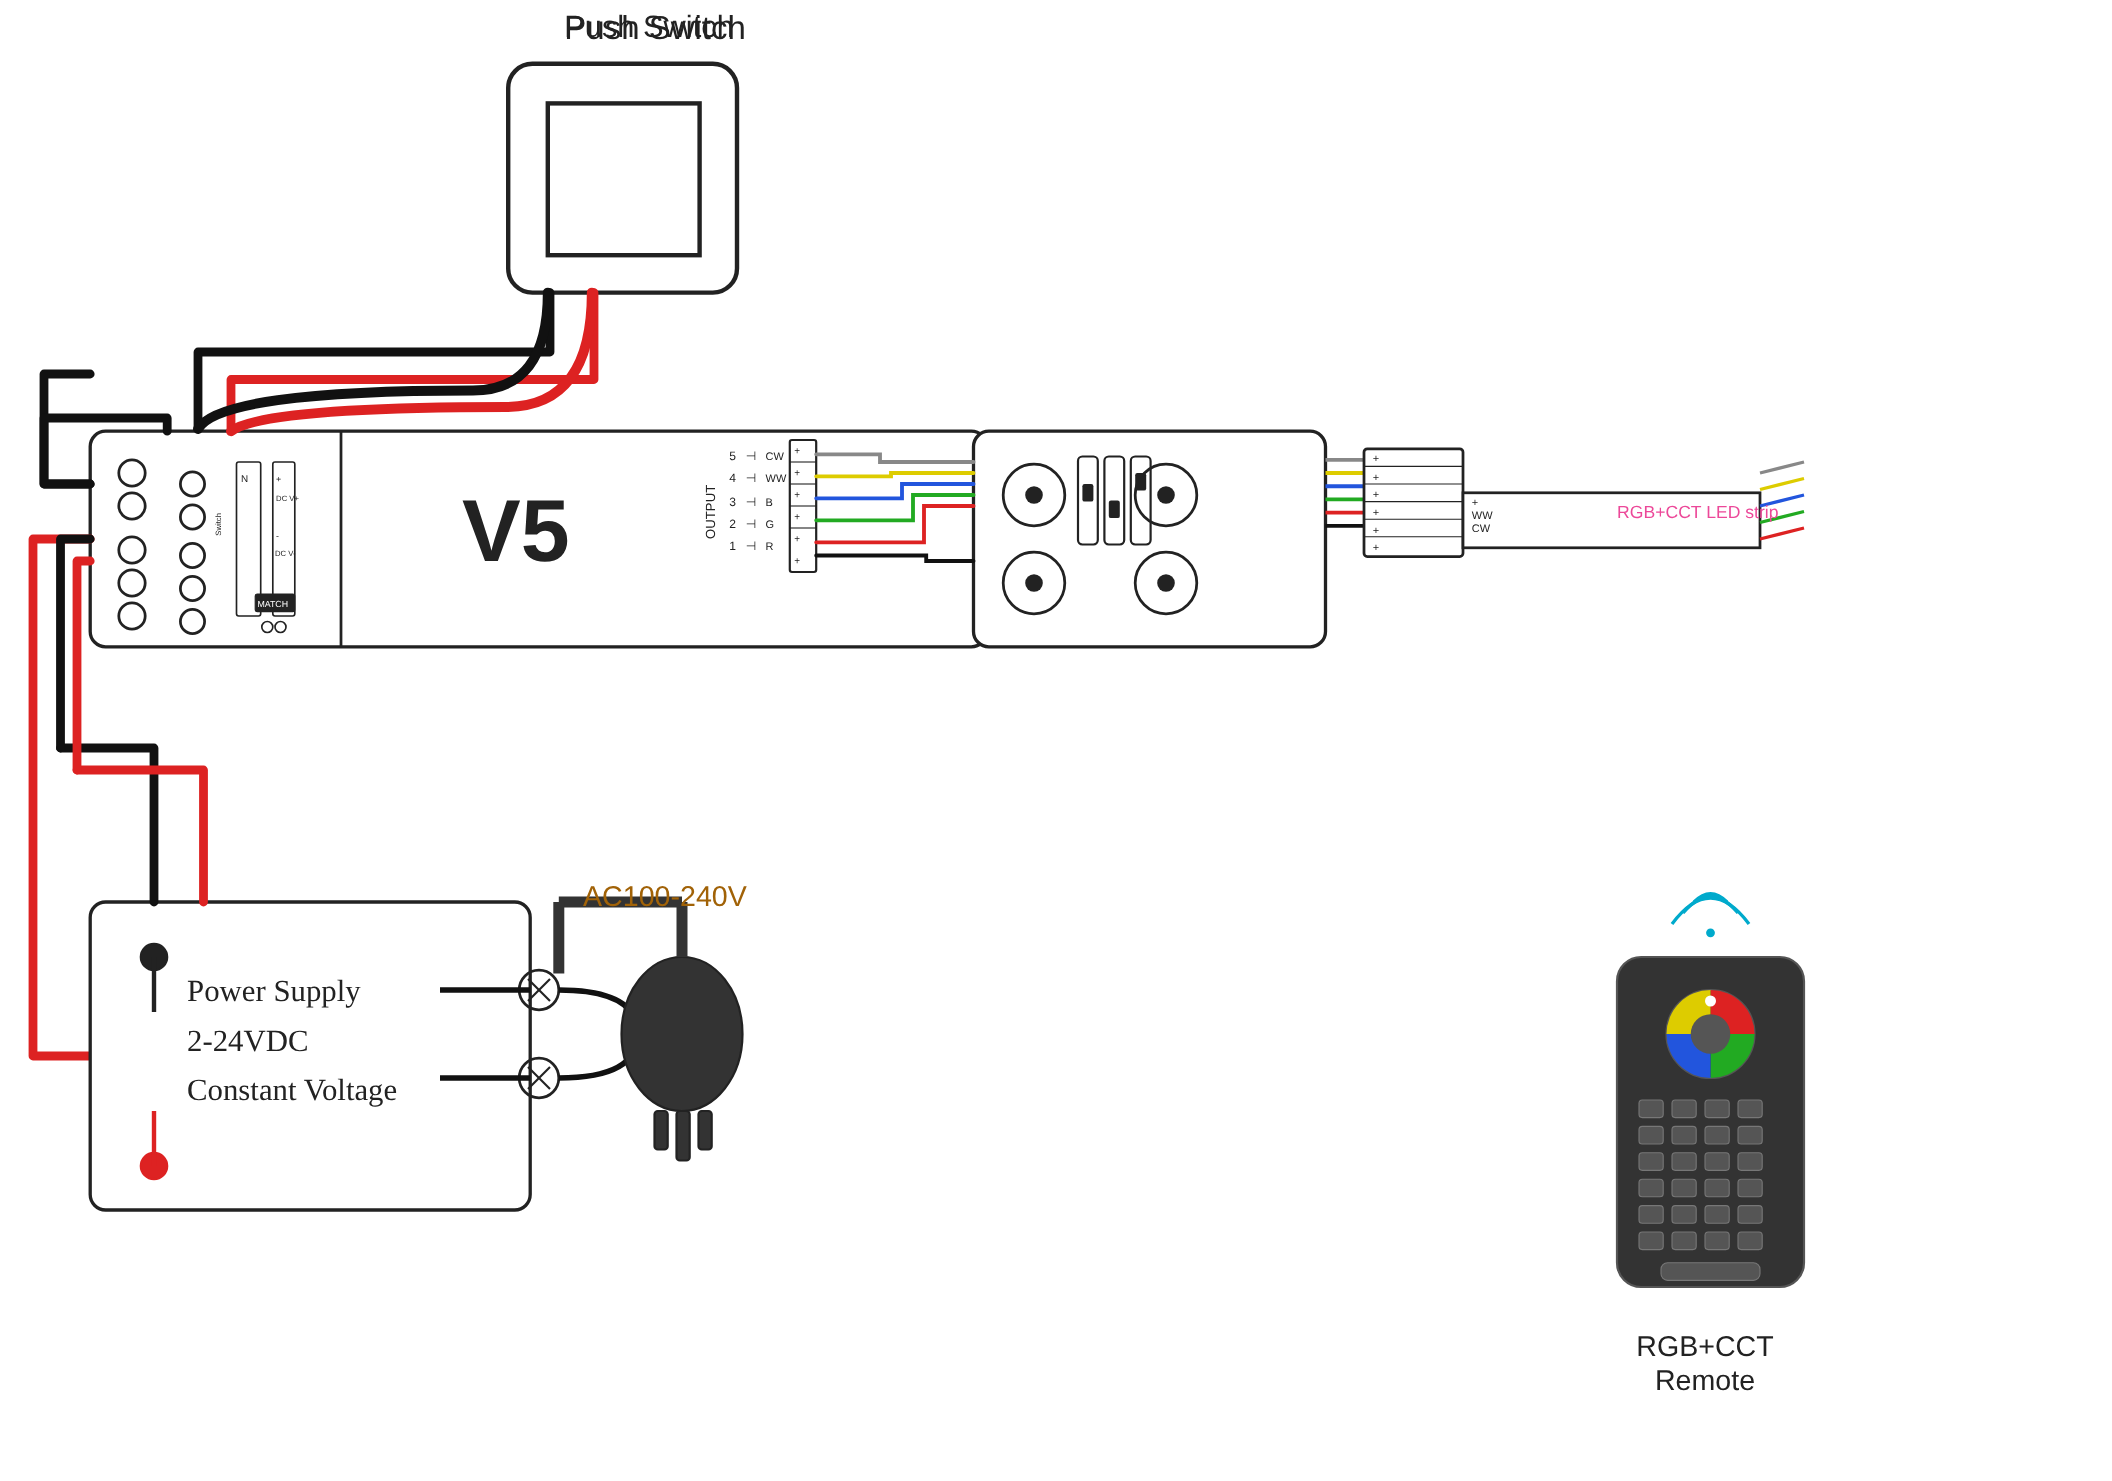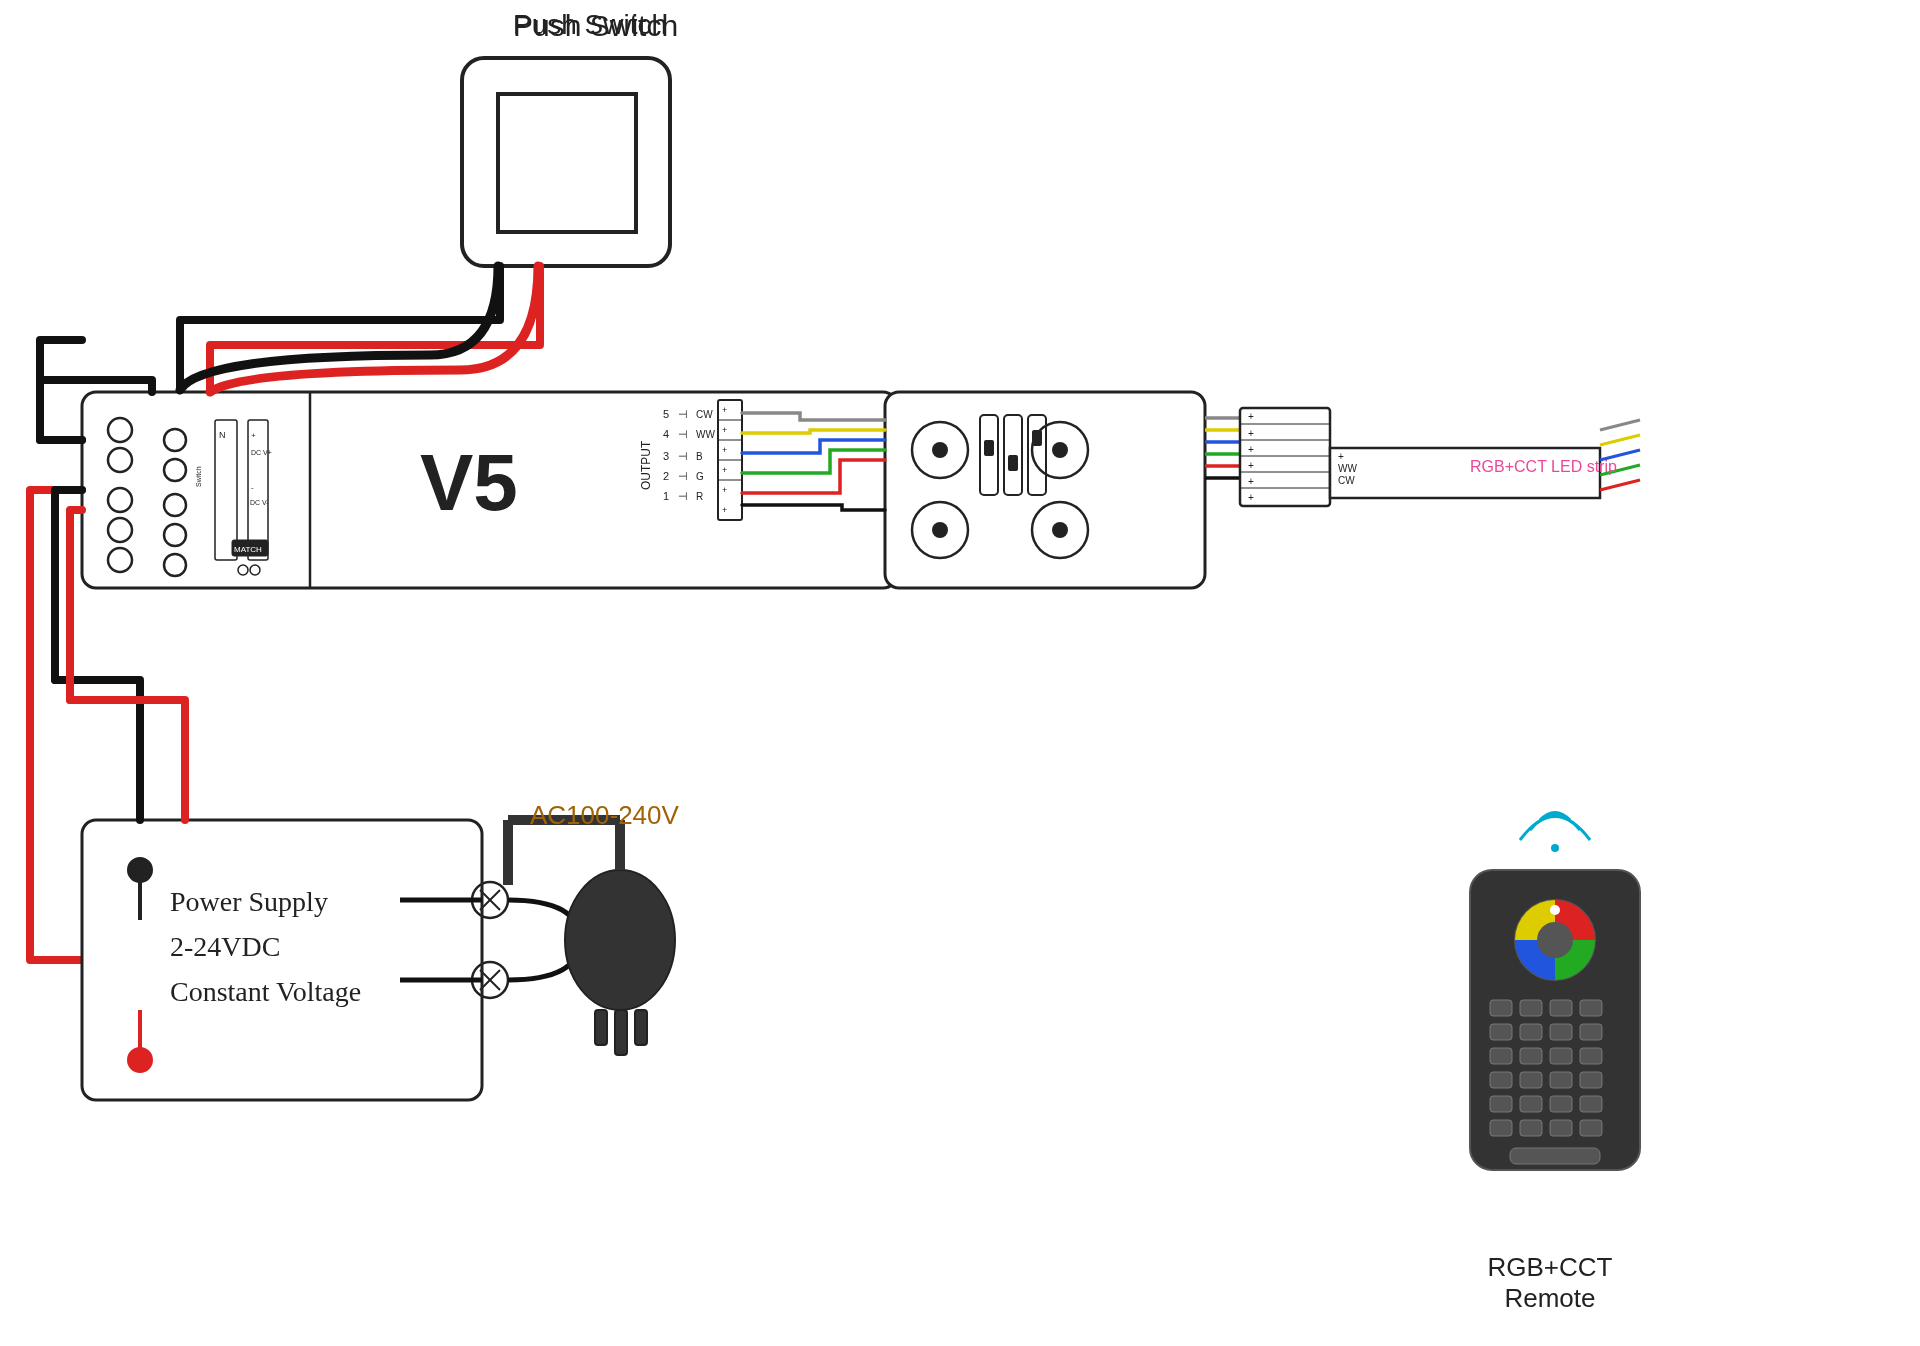--- a/index.html
+++ b/index.html
@@ -288,15 +288,15 @@
   <div style="position:absolute; top:458px; left:1470px; font-size:16px; color:#ec4899; font-family:Arial; white-space:nowrap;">RGB+CCT LED strip</div>
 
   <div style="position:absolute; top:880px; left:170px; font-size:28px; color:#222; font-family:Liberation Serif, serif; line-height:1.6;">
     <div>Power Supply</div>
     <div>2-24VDC</div>
     <div>Constant Voltage</div>
   </div>
 
   <div style="position:absolute; top:800px; left:530px; font-size:26px; color:#a16207; font-family:Arial;">AC100-240V</div>
 
-  <div style="position:absolute; top:1252px; left:1450px; font-size:26px; color:#222; font-family:Arial; text-align:center; width:200px;">RGB+CCT Remote</div>
+  <div style="position:absolute; top:1209px; left:1450px; font-size:26px; color:#222; font-family:Arial; text-align:center; width:200px;">RGB+CCT Remote</div>
 
 </div>
 
 </body></html>

